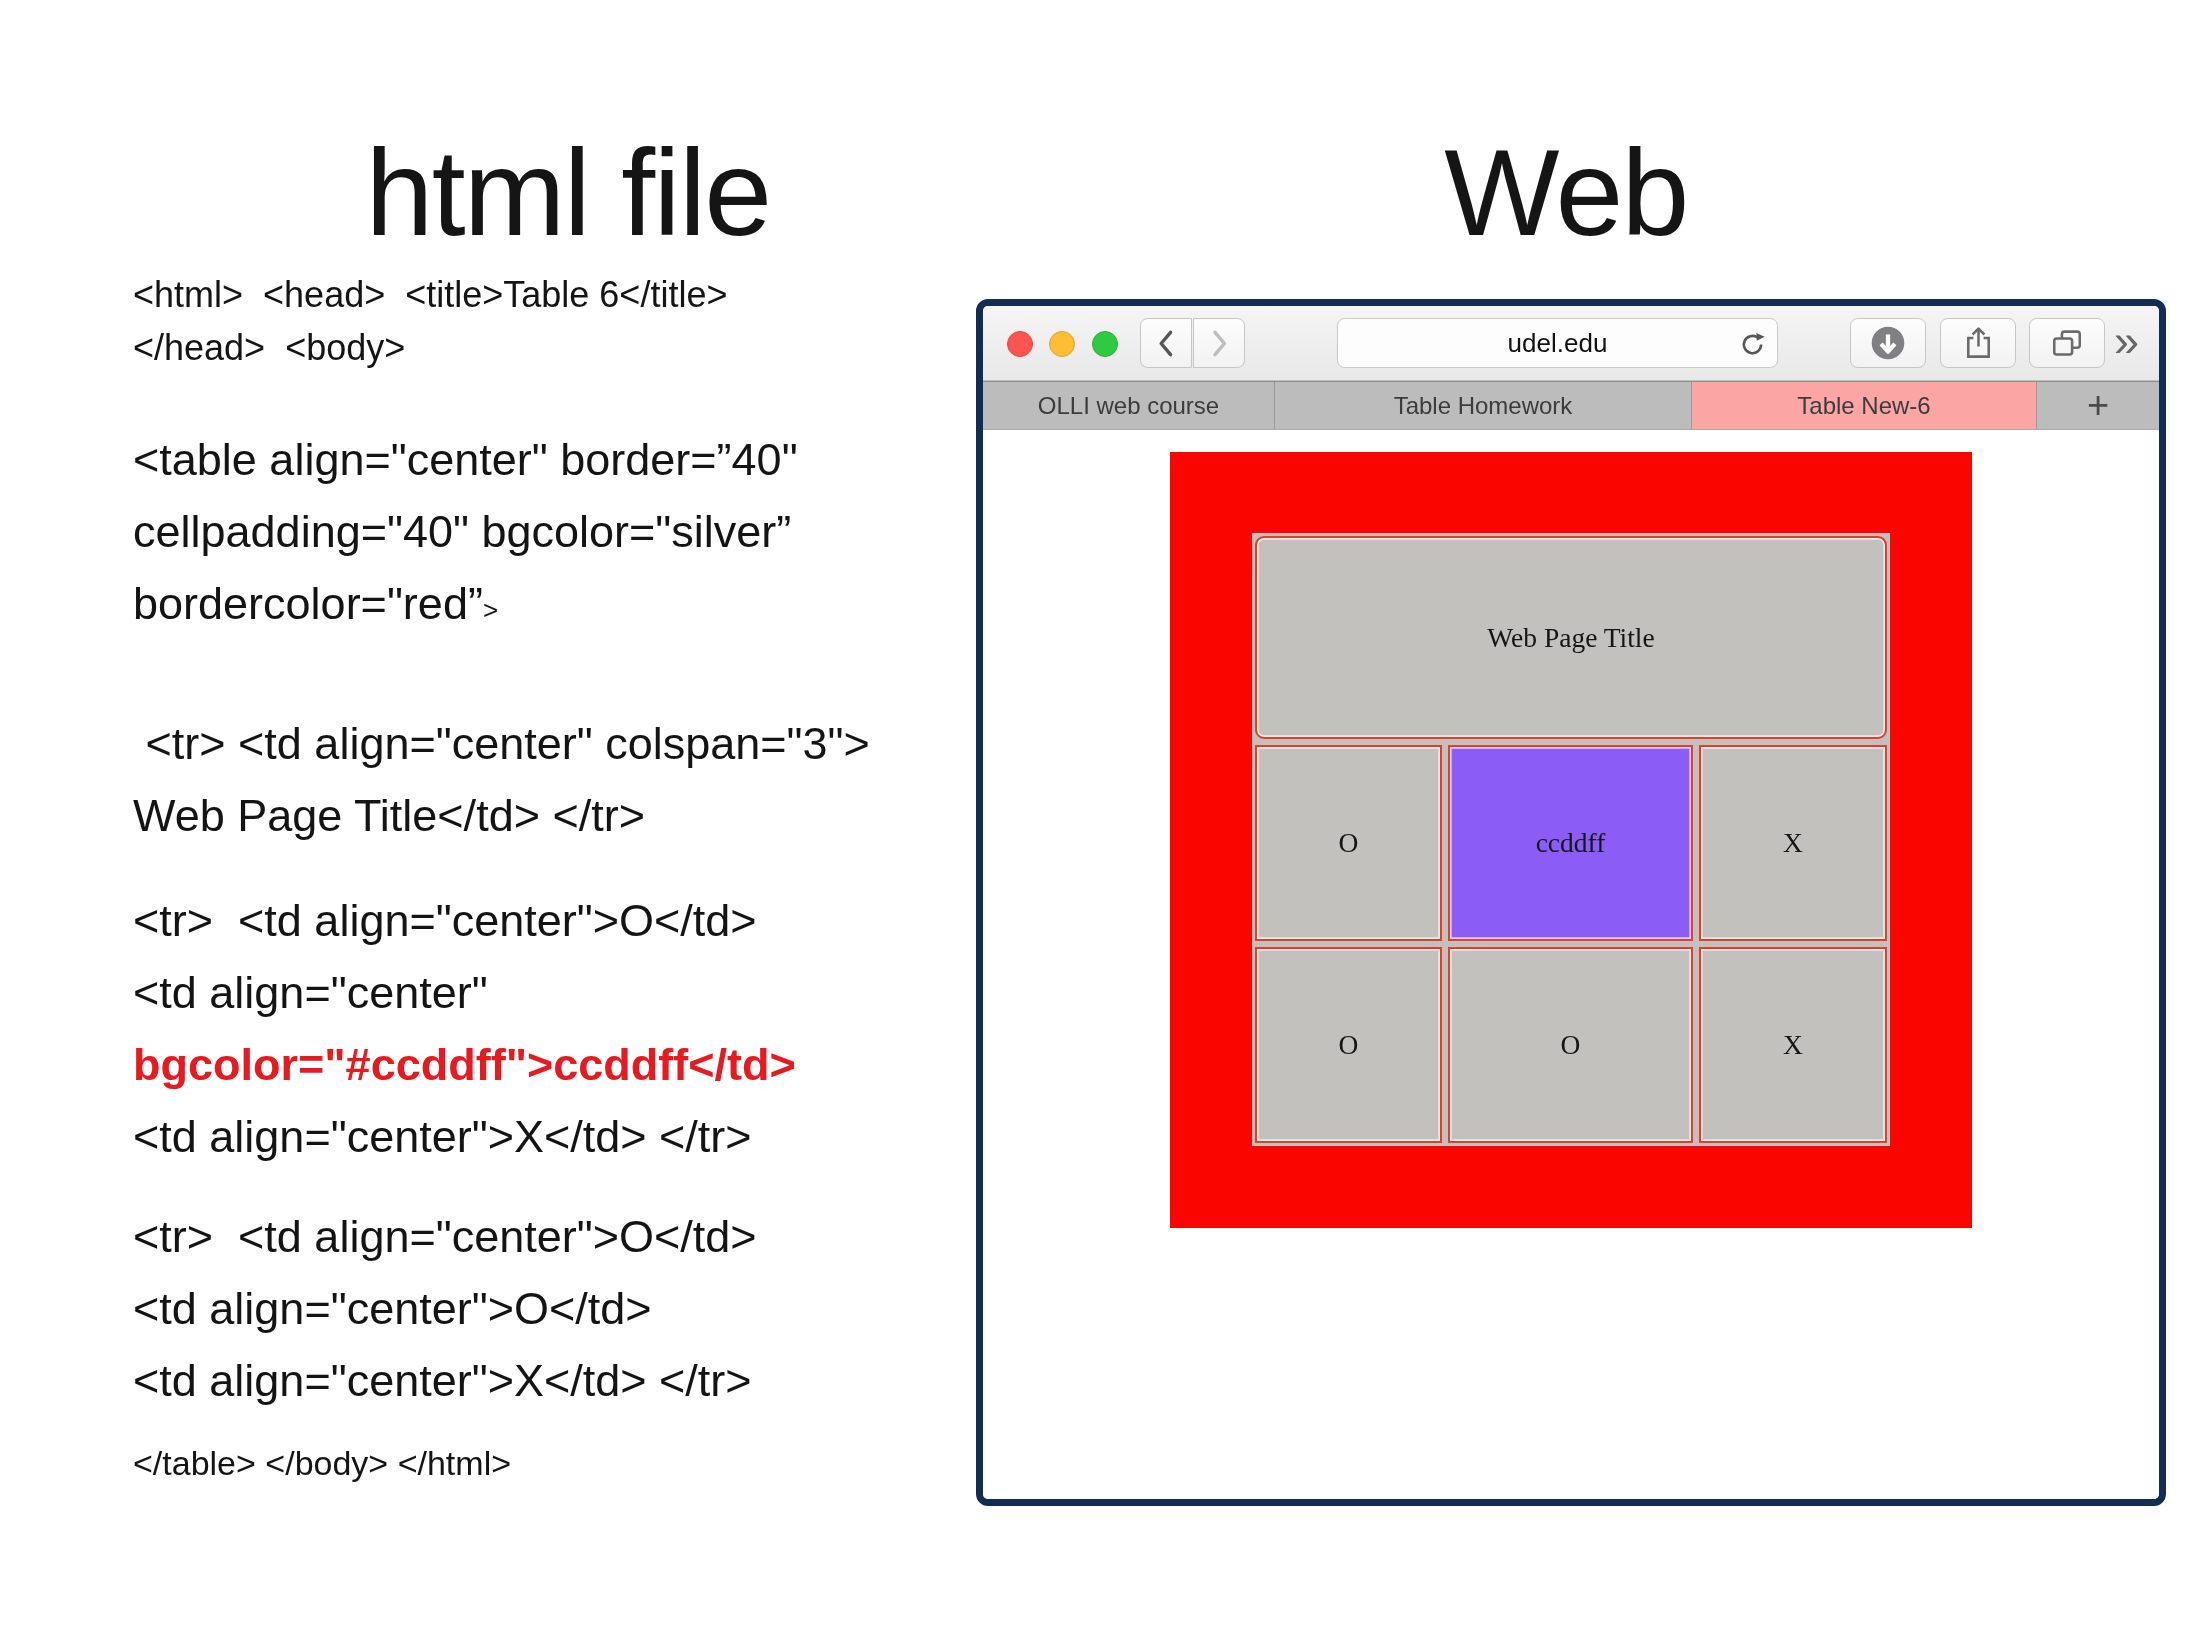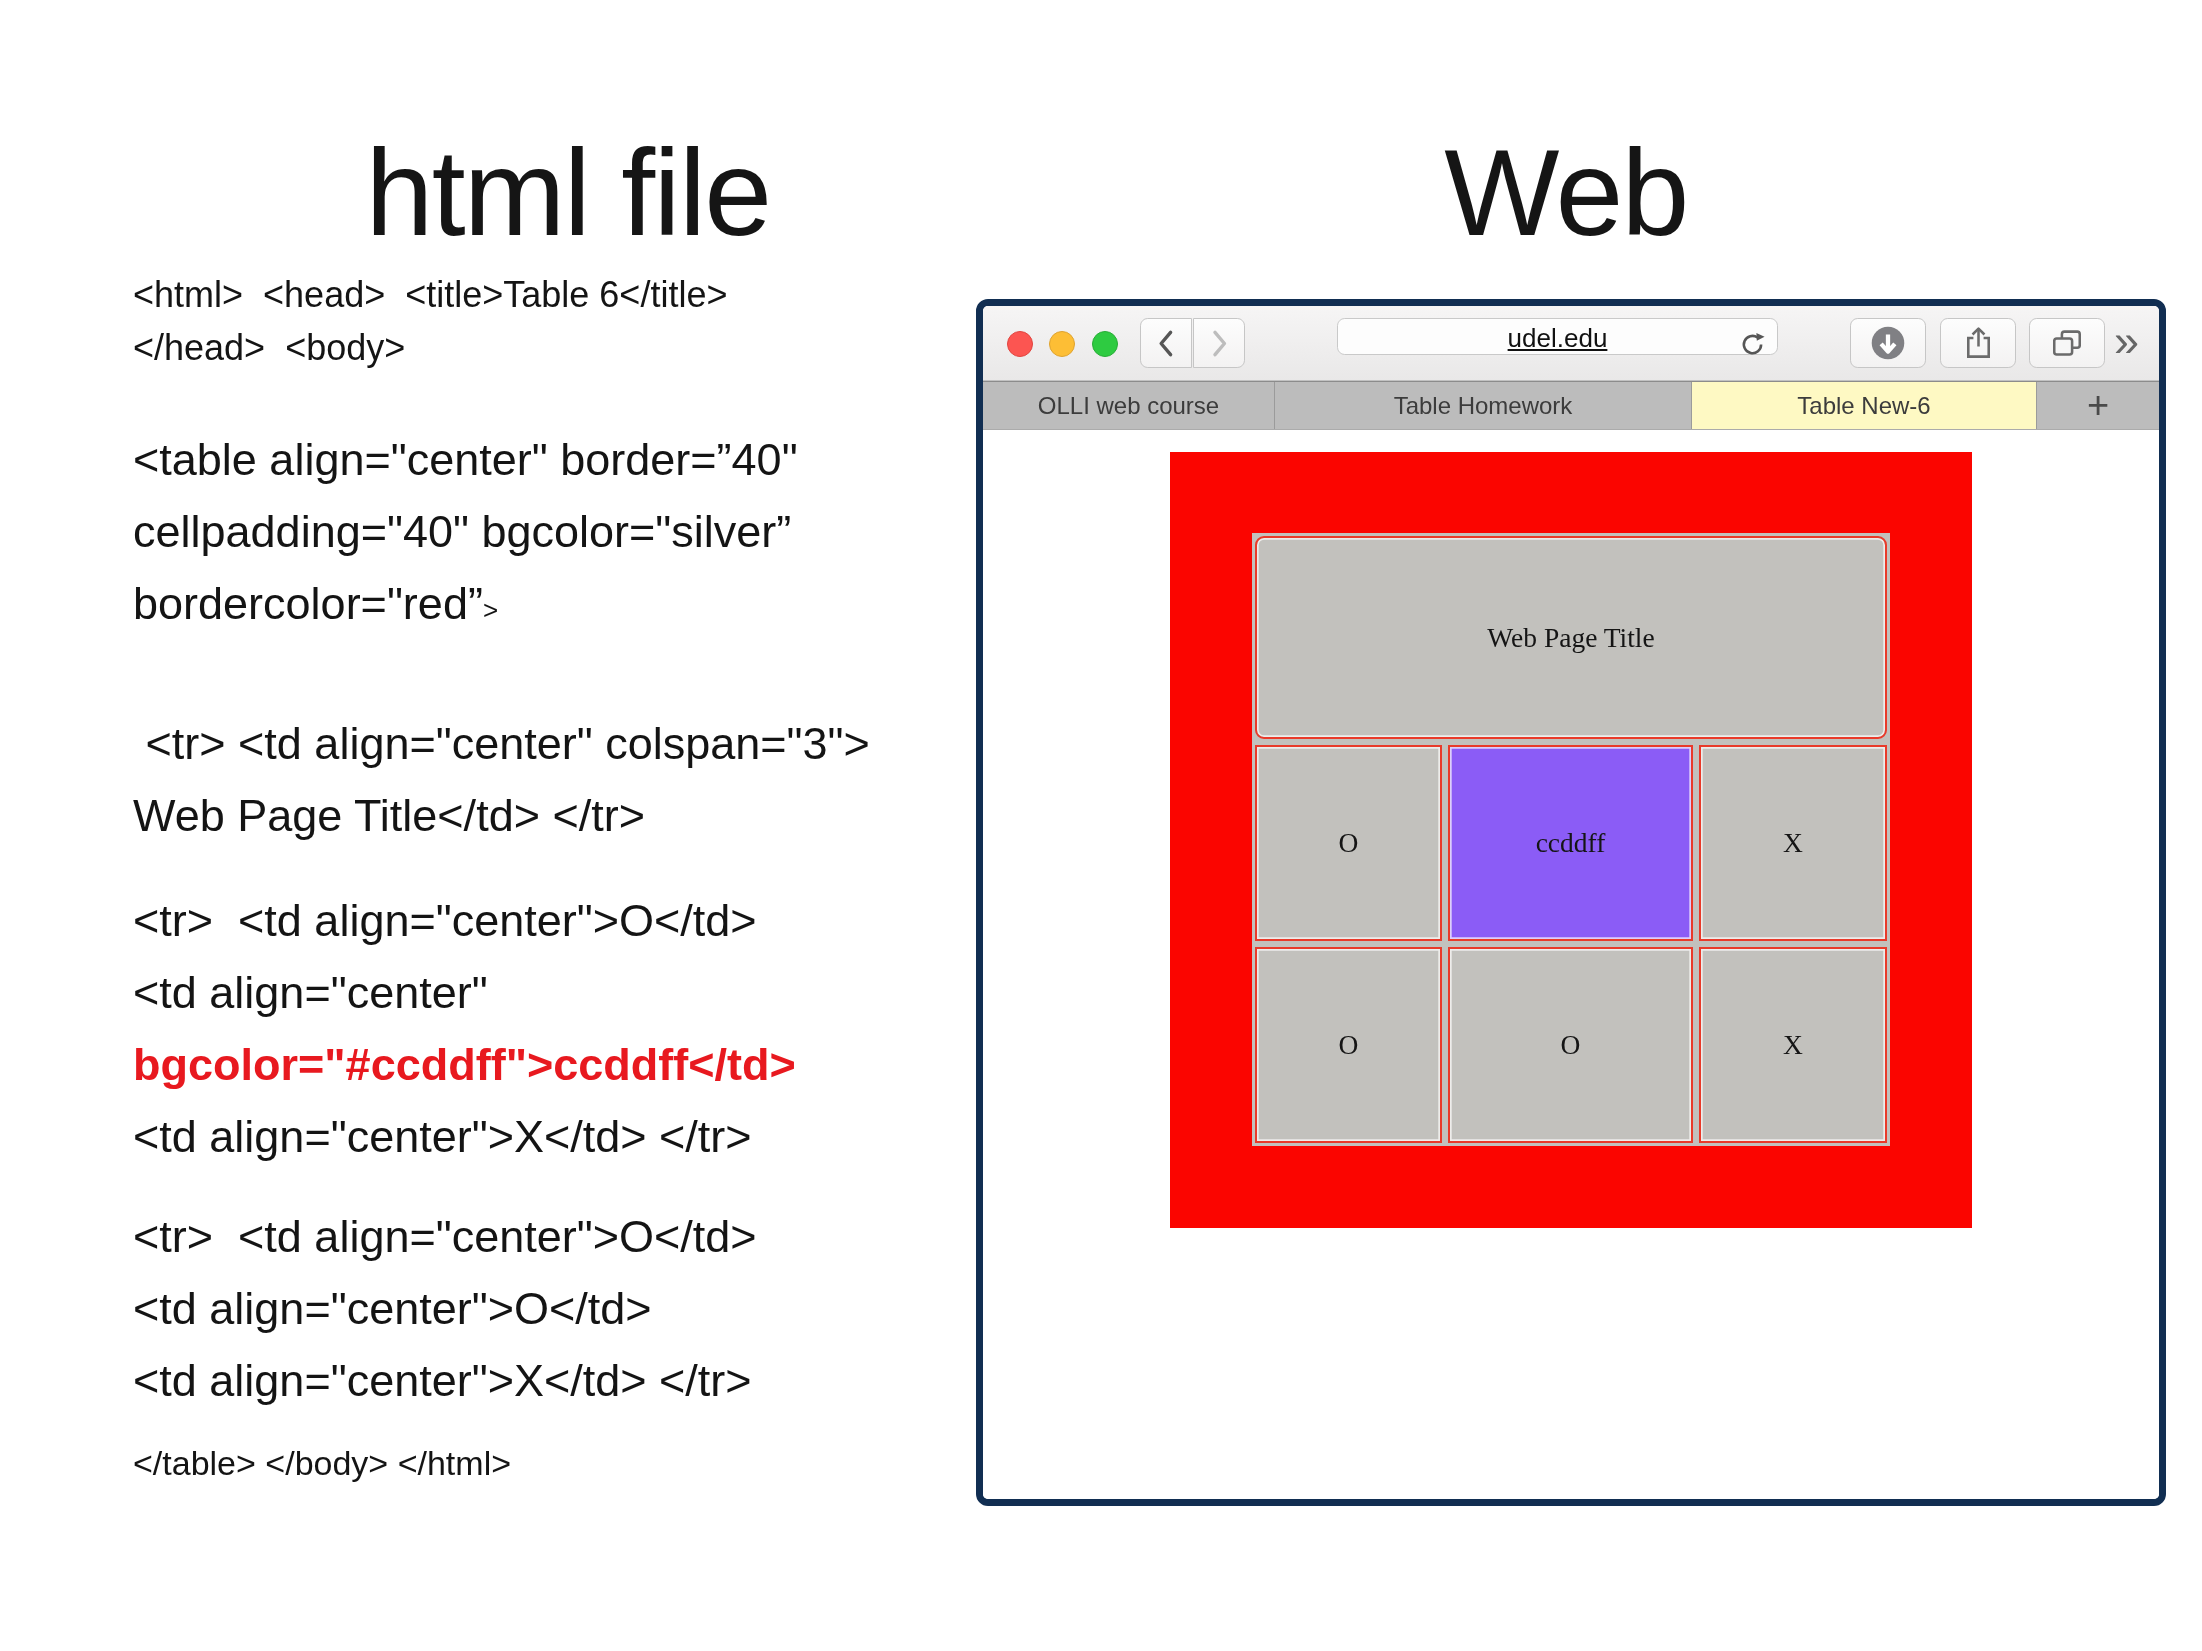--- a/index.html
+++ b/index.html
@@ -36,39 +36,39 @@
   .lights{position:absolute;left:24px;top:25px;display:flex;gap:16.3px;}
   .light{width:24px;height:24px;border-radius:50%;}
   .light.red{background:#fc5551;border:0.9px solid #e0443e;}
   .light.yellow{background:#fdbe35;border:0.9px solid #dfa32f;}
   .light.green{background:#2ecb41;border:0.9px solid #27ad36;}
   .tool-btn{position:absolute;top:12px;height:50px;box-sizing:border-box;
             background:linear-gradient(#fdfdfd,#f3f2f2);border:0.9px solid #c6c6c6;
             border-radius:7.7px;display:flex;align-items:center;justify-content:center;}
   .nav-back{left:157px;width:52px;border-top-right-radius:0;border-bottom-right-radius:0;}
   .nav-fwd{left:210px;width:52px;border-top-left-radius:0;border-bottom-left-radius:0;}
-  .addressbar{position:absolute;left:354px;top:12px;width:441px;height:37px;box-sizing:border-box;
+  .addressbar{position:absolute;left:354px;top:12px;width:441px;height:50px;box-sizing:border-box;
               background:#fdfdfd;border:0.9px solid #c9c9c9;border-radius:7.7px;
-              display:flex;align-items:flex-end;justify-content:center;text-decoration:underline;}
+              display:flex;align-items:center;justify-content:center;}
   .address-text{font-size:26px;color:#111;}
   .refresh{position:absolute;right:8.6px;top:9.5px;}
   .btn-download{left:867px;width:76px;}
   .btn-share{left:957px;width:76px;}
   .btn-tabs{left:1046px;width:76px;}
   .chevrons{position:absolute;left:1131px;top:12px;height:50px;line-height:46px;
             font-size:45px;color:#666;}
 
   
   .tabbar{display:flex;height:49px;background:#bcbcbc;border-top:0.9px solid #8c8c8c;
           border-bottom:0.9px solid #ababab;box-sizing:border-box;}
   .tab{display:flex;align-items:center;justify-content:center;
        font-size:24px;color:#3c3c3c;border-right:0.9px solid #9b9b9b;box-sizing:border-box;}
   .tab.t1{width:292px;}
   .tab.t2{width:417px;}
-  .tab.t3{width:345px;background:#fef9c3;}
+  .tab.t3{width:345px;background:#fca5a5;}
   .tab-plus{flex:1;display:flex;align-items:center;justify-content:center;
             font-size:38px;font-weight:300;color:#4a4a4a;}
 
   
   .page{position:relative;height:1069px;background:#fff;}
   .red-table{width:802px;height:776px;margin:21.5px auto 0 auto;background:#fb0500;
              display:flex;align-items:center;justify-content:center;}
   .grid{display:grid;grid-template-columns:187px 245px 188px;
         grid-template-rows:203px 196px 196px;gap:6px;padding:3.4px;background:#c2c1bd;}
   .cell{box-sizing:border-box;background:#c2c1bd;border:2.6px solid #e93a2a;

